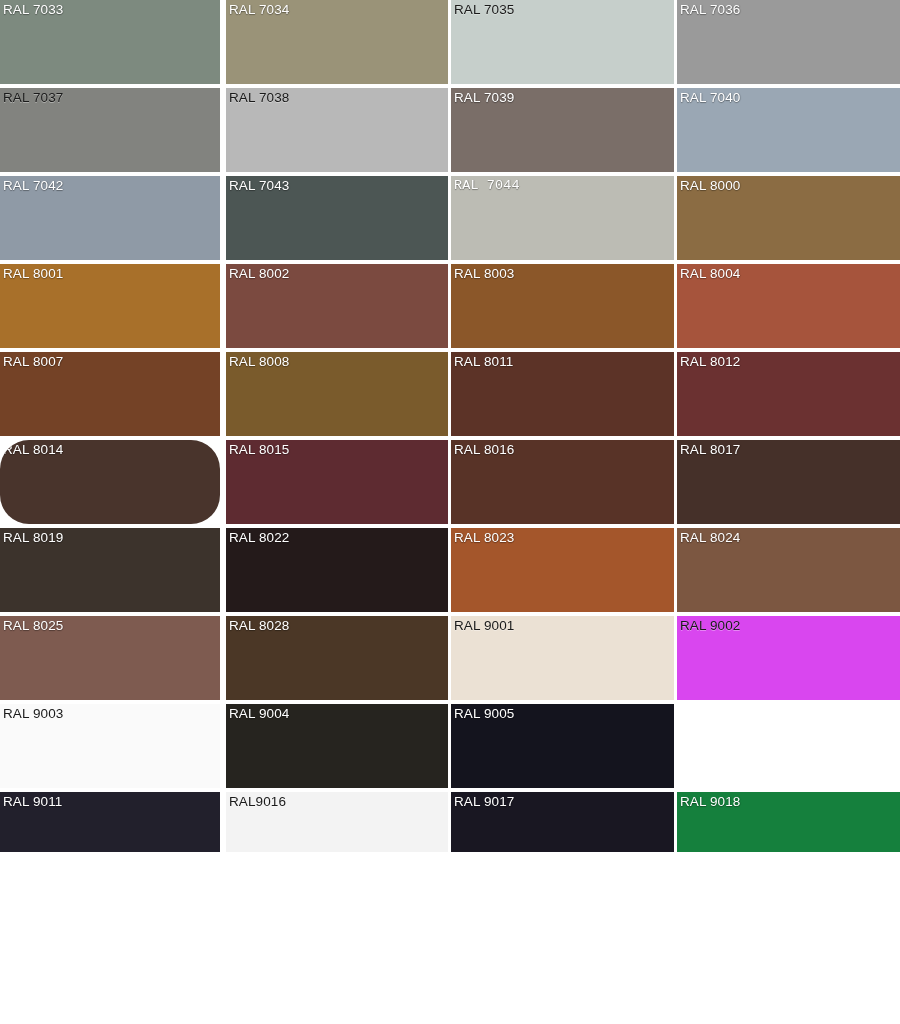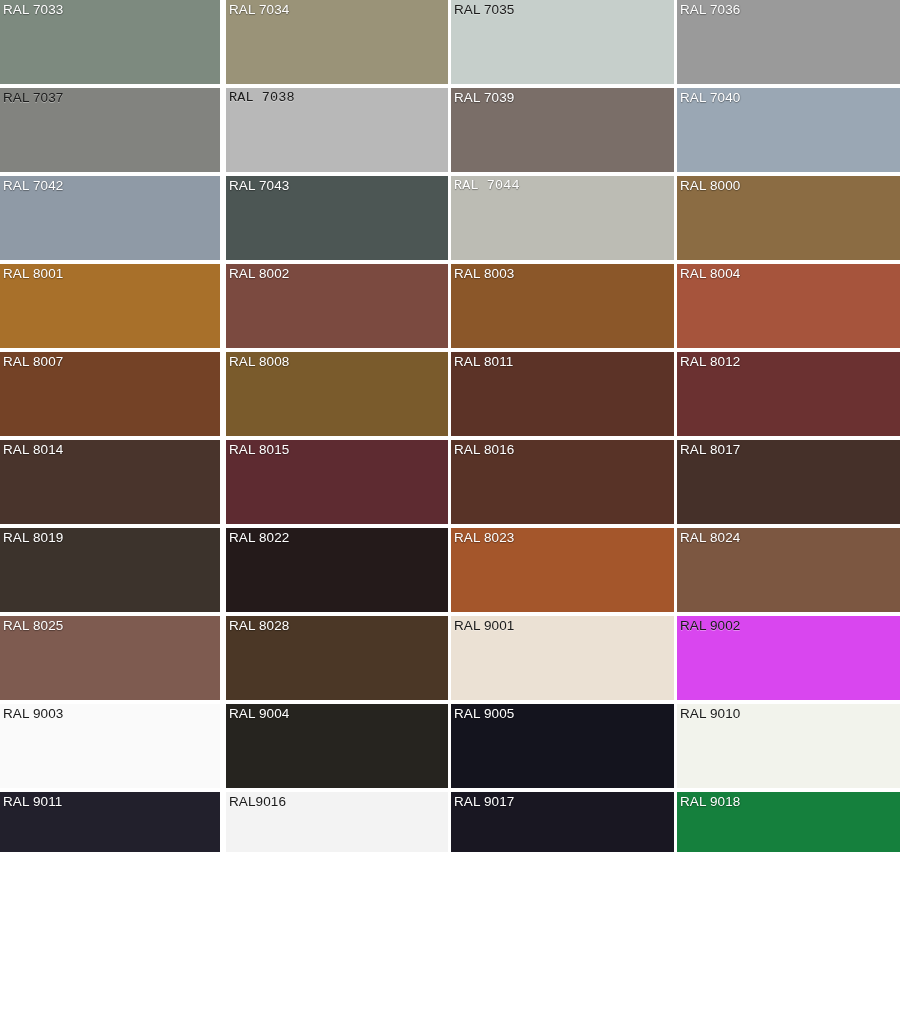--- a/index.html
+++ b/index.html
@@ -103,21 +103,21 @@
         <div class="swatch" style="background: rgb(154, 154, 154);">
           <span class="swatch-label light">RAL 7036</span>
         </div>
       </div>
       <div class="row-gap"></div>
       <div class="swatch-row">
         <div class="swatch" style="background: rgb(130, 131, 127);">
           <span class="swatch-label dark">RAL 7037</span>
         </div>
         <div class="gap-col" style="width: 6px;"></div>
-        <div class="swatch" style="background: rgb(184, 184, 184); font-family: Liberation Mono, monospace;">
+        <div class="swatch" style="background: rgb(184, 184, 184);">
           <span class="swatch-label dark">RAL 7038</span>
         </div>
         <div class="gap-col" style="width: 3px;"></div>
         <div class="swatch" style="background: rgb(122, 110, 104);">
           <span class="swatch-label light">RAL 7039</span>
         </div>
         <div class="gap-col" style="width: 3px;"></div>
         <div class="swatch" style="background: rgb(154, 167, 180);">
           <span class="swatch-label light">RAL 7040</span>
         </div>
@@ -171,21 +171,21 @@
         <div class="swatch" style="background: rgb(92, 51, 39);">
           <span class="swatch-label light">RAL 8011</span>
         </div>
         <div class="gap-col" style="width: 3px;"></div>
         <div class="swatch" style="background: rgb(107, 49, 49);">
           <span class="swatch-label light">RAL 8012</span>
         </div>
       </div>
       <div class="row-gap"></div>
       <div class="swatch-row">
-        <div class="swatch" style="background: rgb(73, 52, 44);">
+        <div class="swatch" style="background: rgb(73, 52, 44); border-radius: 29px;">
           <span class="swatch-label light">RAL 8014</span>
         </div>
         <div class="gap-col" style="width: 6px;"></div>
         <div class="swatch" style="background: rgb(94, 43, 49);">
           <span class="swatch-label light">RAL 8015</span>
         </div>
         <div class="gap-col" style="width: 3px;"></div>
         <div class="swatch" style="background: rgb(88, 51, 39);">
           <span class="swatch-label light">RAL 8016</span>
         </div>
@@ -237,23 +237,20 @@
         </div>
         <div class="gap-col" style="width: 6px;"></div>
         <div class="swatch" style="background: rgb(38, 36, 31);">
           <span class="swatch-label light">RAL 9004</span>
         </div>
         <div class="gap-col" style="width: 3px;"></div>
         <div class="swatch" style="background: rgb(20, 20, 30);">
           <span class="swatch-label light">RAL 9005</span>
         </div>
         <div class="gap-col" style="width: 3px;"></div>
-        <div class="swatch" style="background: rgb(242, 243, 236);">
-          <span class="swatch-label dark">RAL 9010</span>
-        </div>
       </div>
       <div class="row-gap"></div>
       <div class="swatch-row">
         <div class="swatch" style="background: rgb(34, 32, 44);">
           <span class="swatch-label light">RAL 9011</span>
         </div>
         <div class="gap-col" style="width: 6px;"></div>
         <div class="swatch" style="background: rgb(243, 243, 243);">
           <span class="swatch-label dark">RAL9016</span>
         </div>

